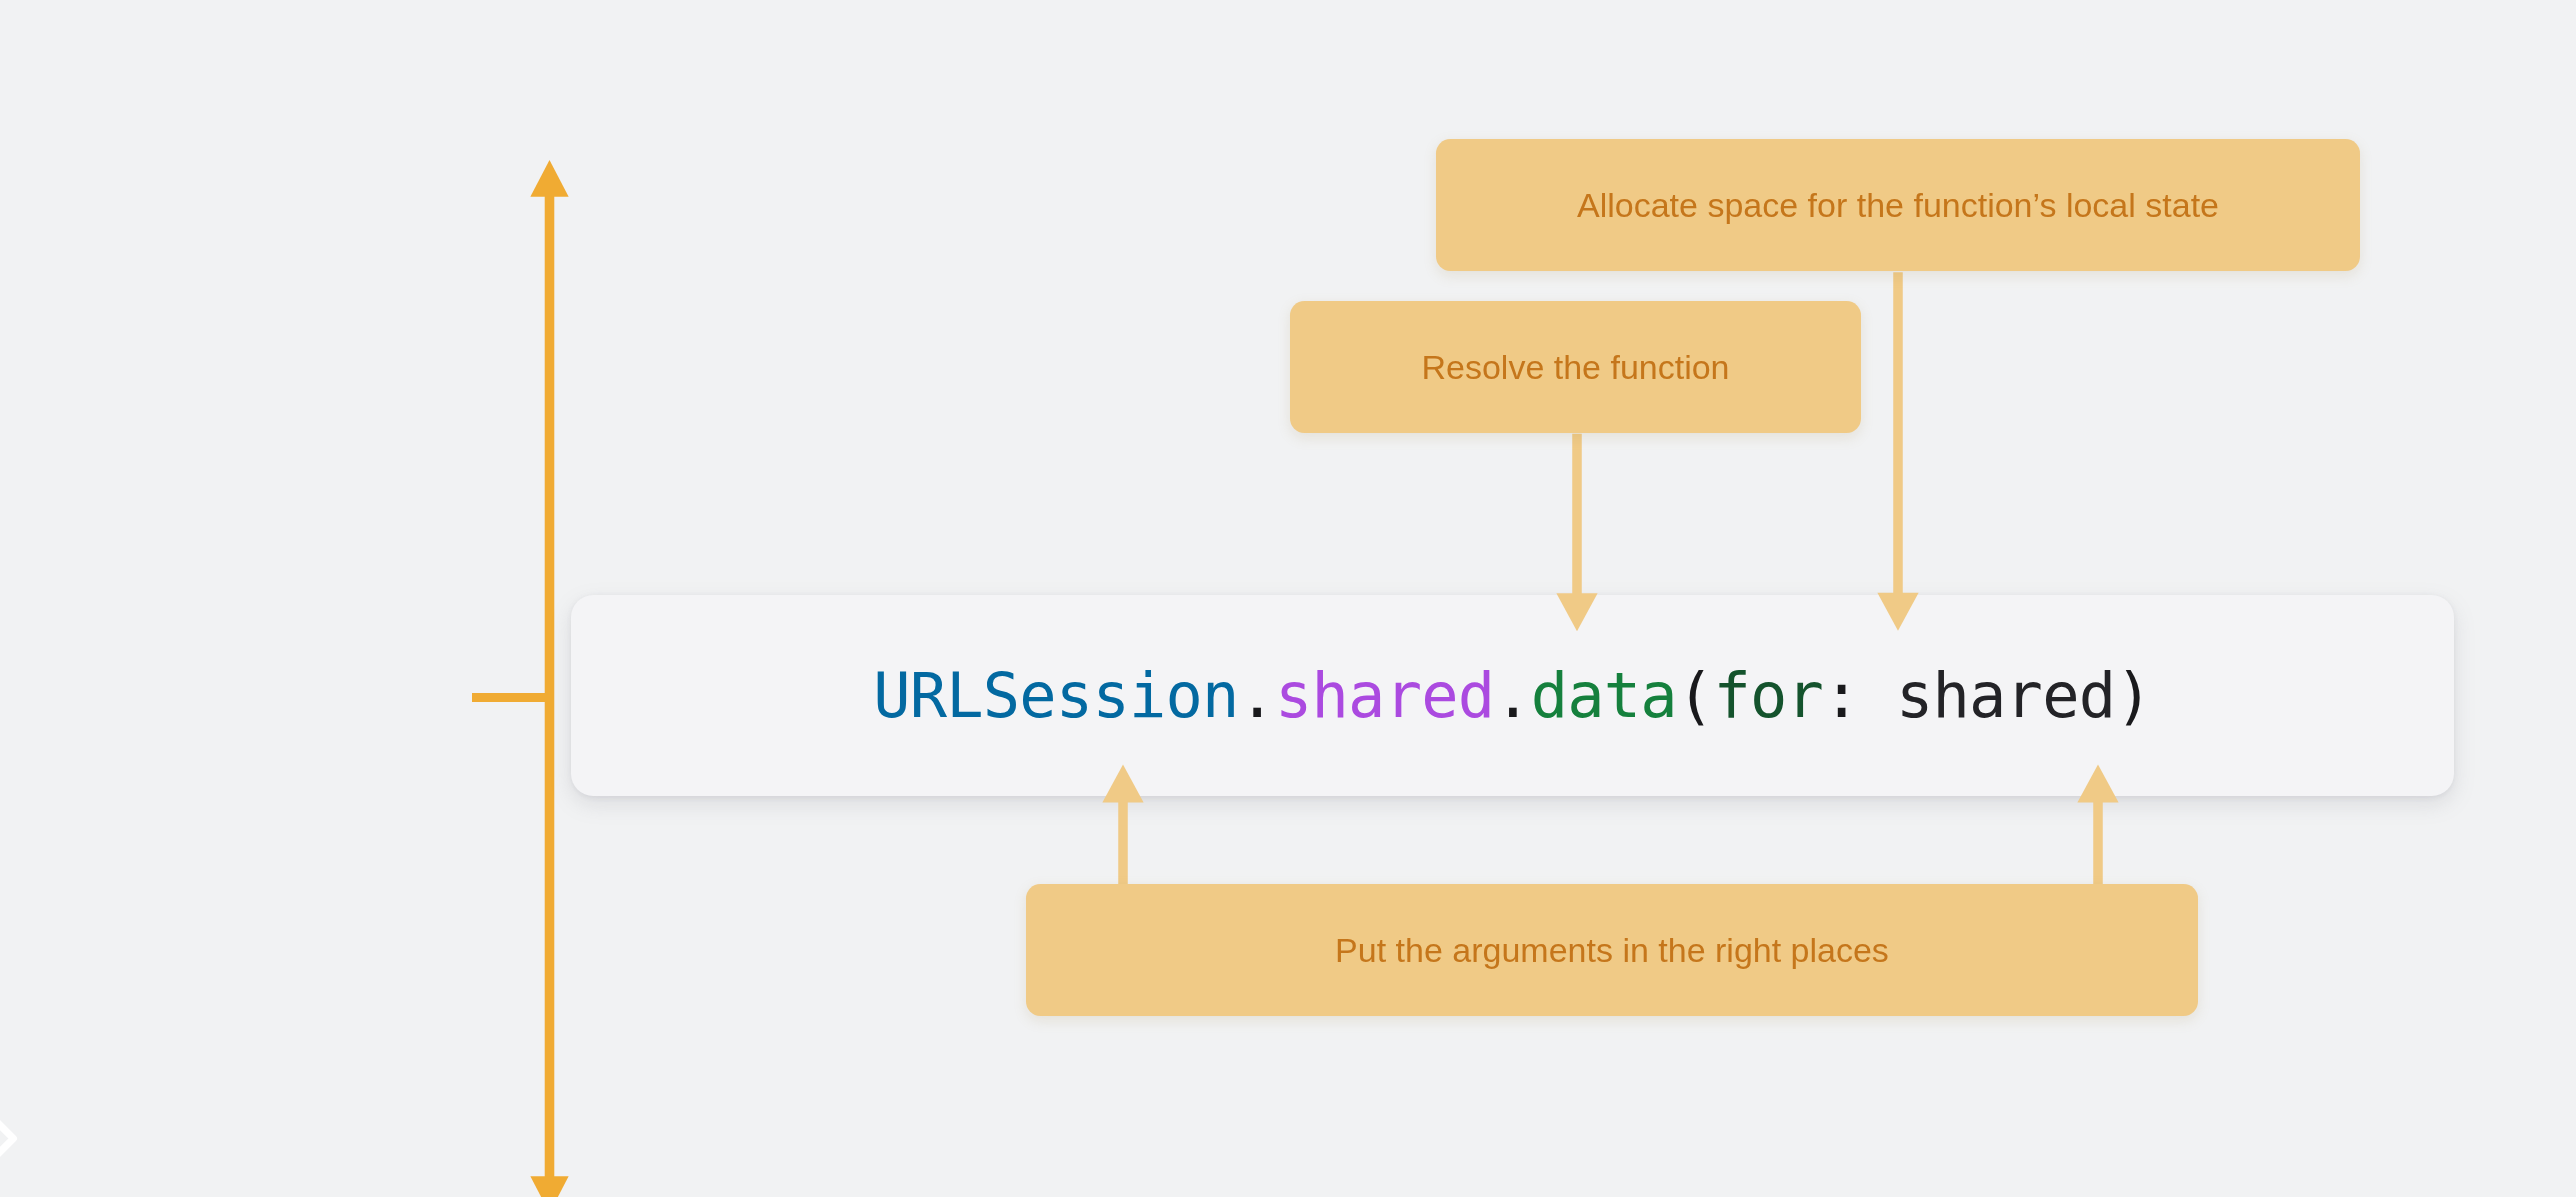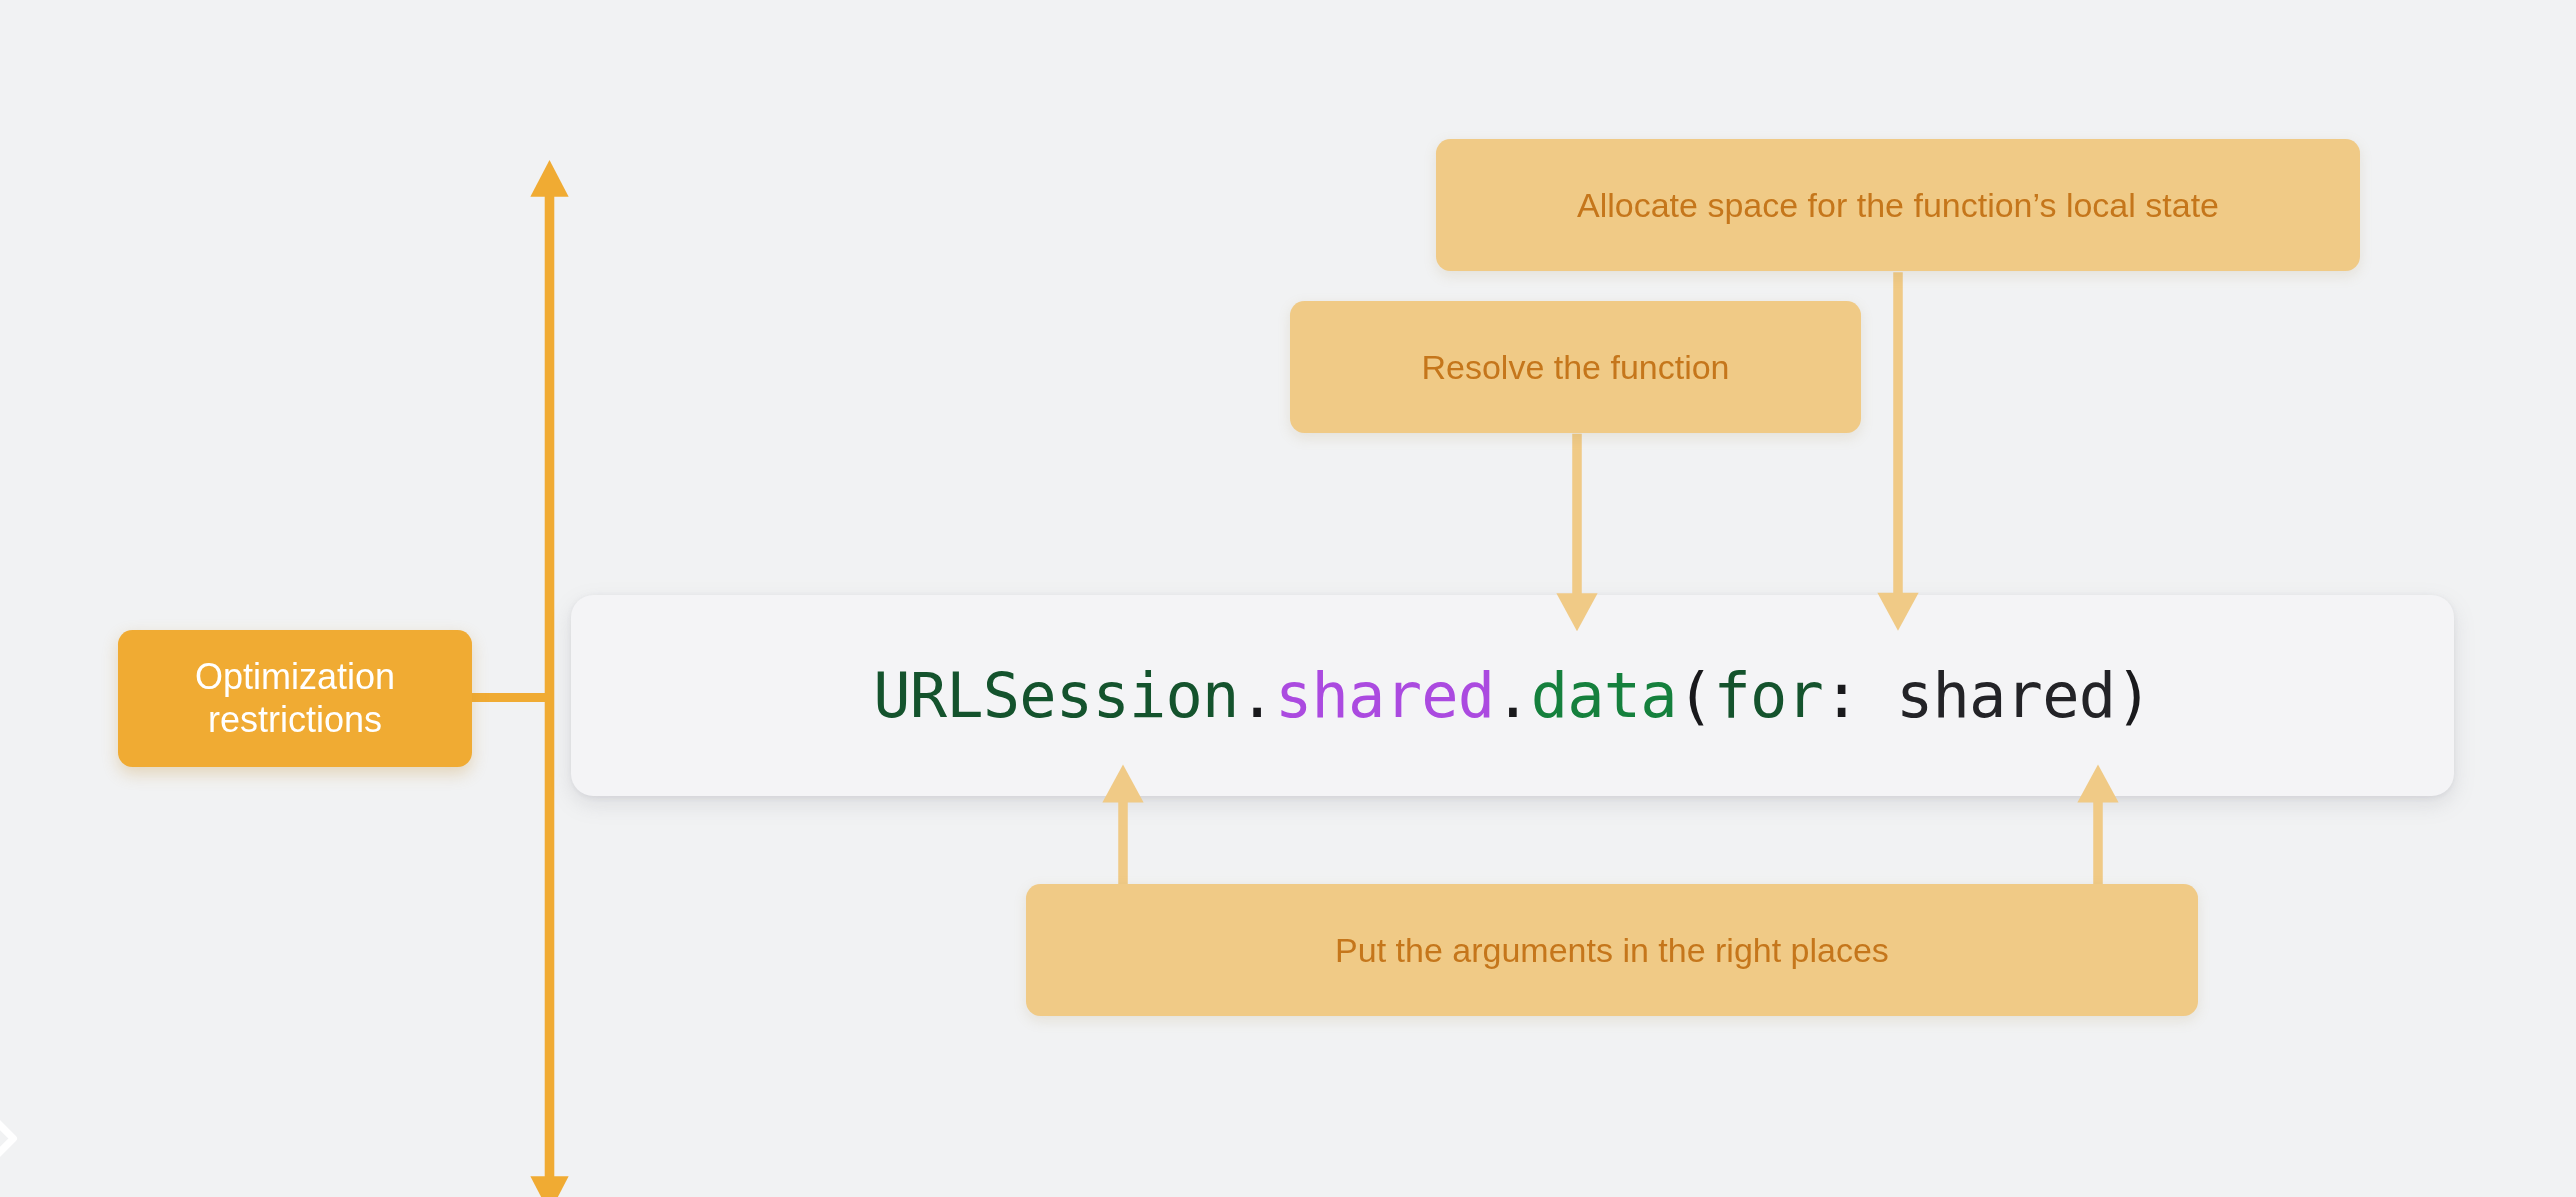--- a/index.html
+++ b/index.html
@@ -47,21 +47,21 @@
     align-items: center;
     justify-content: center;
   }
   .code-line {
     font-family: "DejaVu Sans Mono", "Liberation Mono", monospace;
     font-size: 62px;
     letter-spacing: -0.8px;
     white-space: pre;
     line-height: 1;
   }
-  .tok-type    { color: #14532d; }
+  .tok-type    { color: #0369a1; }
   .tok-punct   { color: #19191c; }
   .tok-prop    { color: #ab4ae0; text-align: center; }
   .tok-method  { color: #15803d; }
   .tok-paren   { color: #19191c; }
   .tok-label   { color: #14532d; }
   .tok-colon   { color: #19191c; }
   .tok-ident   { color: #232327; }
 
   
   .callout {
@@ -138,26 +138,20 @@
 
     <rect x="22" y="26" width="12" height="1268" fill="#f0ab33"></rect>
 
     <polygon points="28,0 52,46 4,46" fill="#f0ab33"></polygon>
 
     <polygon points="28,1320 52,1274 4,1274" fill="#f0ab33"></polygon>
   </svg>
 
   <div class="conn dark" style="left:472px; top:693px; width:81px; height:8.8px;"></div>
 
-  <div id="badge-optimization">
-    <span>
-      <span>Optimization</span><br>
-      <span>restrictions</span>
-    </span>
-  </div>
 
   <div class="code-panel">
     <div class="code-line"><span class="tok-type">URLSession</span><span class="tok-punct">.</span><span class="tok-prop">shared</span><span class="tok-punct">.</span><span class="tok-method">data</span><span class="tok-paren">(</span><span class="tok-label">for</span><span class="tok-colon">:</span><span class="tok-ident"> shared</span><span class="tok-paren">)</span></div>
   </div>
 
   <svg class="arrow-svg" style="left:1875px; top:271px;" width="46" height="361" viewBox="0 0 58 452">
     <rect x="23" y="0" width="12" height="406" fill="#f0ca86"></rect>
     <polygon points="29,452 55,404 3,404" fill="#f0ca86"></polygon>
   </svg>
 

